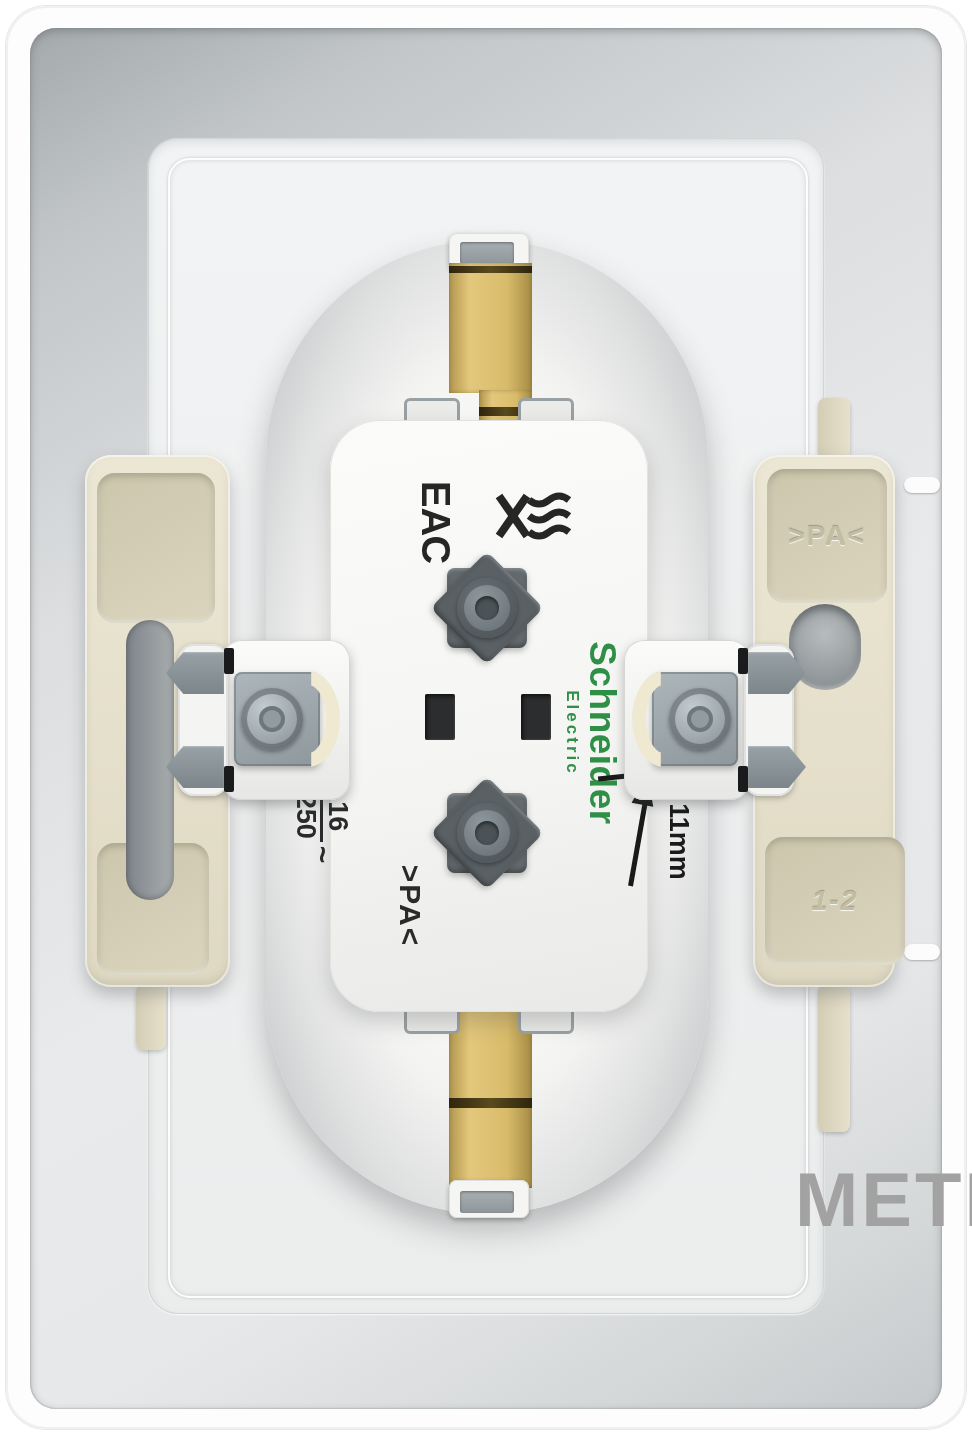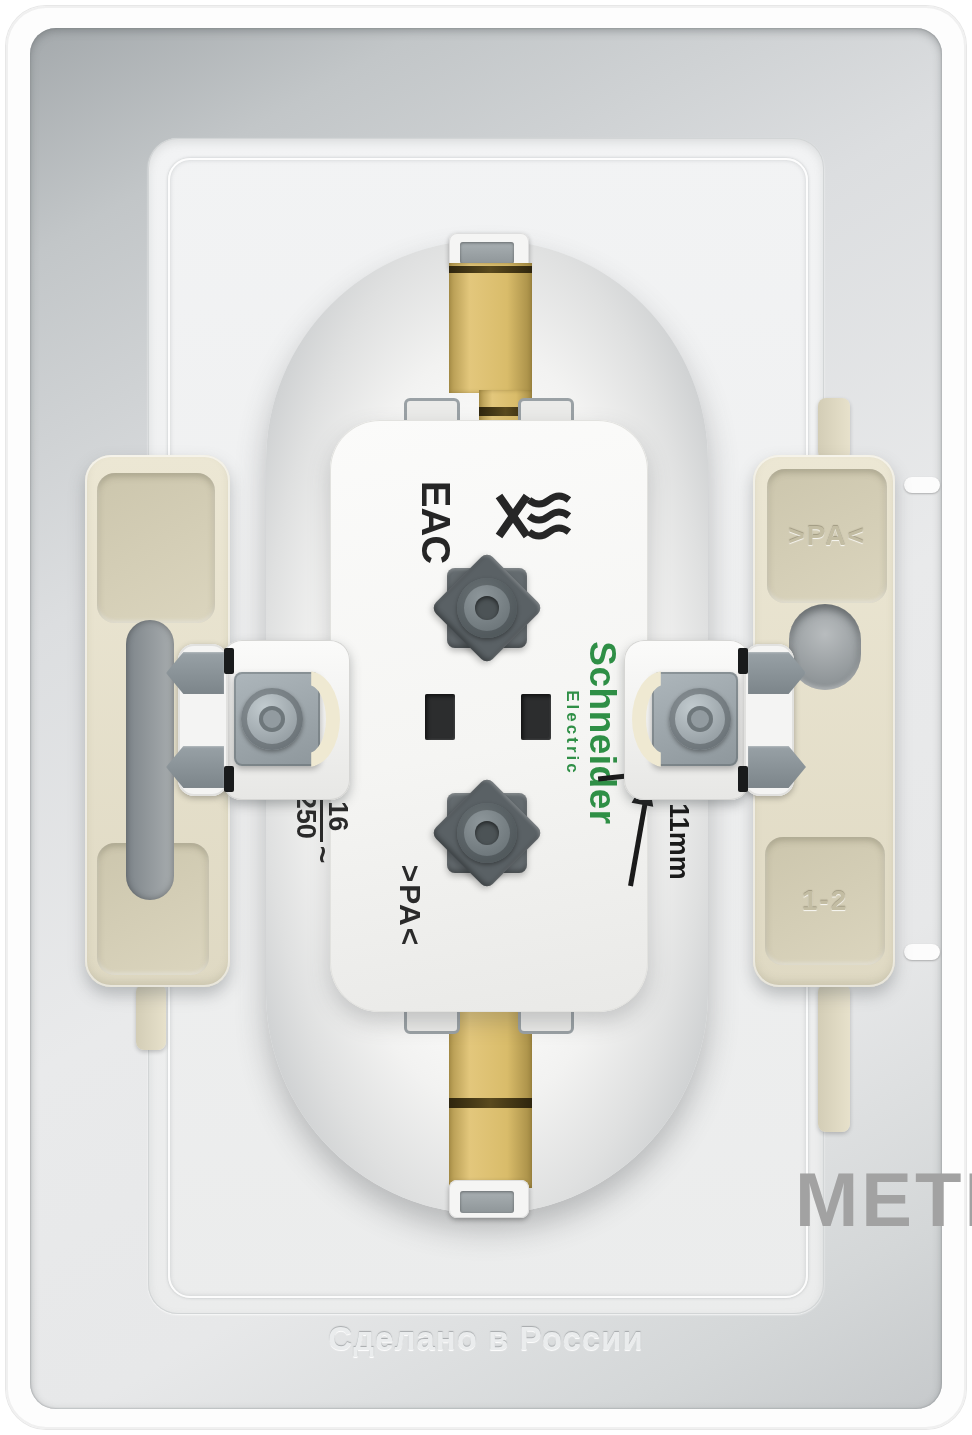--- a/index.html
+++ b/index.html
@@ -151,21 +151,21 @@
   <div class="claw" style="left:85px;top:455px;width:145px;height:532px;"></div>
   <div class="pad" style="left:97px;top:473px;width:118px;height:150px;"></div>
   <div class="pad" style="left:97px;top:843px;width:112px;height:132px;"></div>
   <div class="tongue"></div>
 
   <div class="claw" style="left:753px;top:455px;width:142px;height:532px;"></div>
   <div class="pad" style="left:767px;top:469px;width:120px;height:134px;">
     <span class="emboss">&gt;PA&lt;</span>
   </div>
   <div class="oval-hole"></div>
-  <div class="pad" style="left:765px;top:837px;width:120px;height:128px;">
+  <div class="pad" style="left:765px;top:837px;width:140px;height:128px;font-style:italic;">
     <span class="emboss">1-2</span>
   </div>
 
   <div class="cup"></div>
 
   <div class="strap-tab" style="left:449px;top:233px;">
     <div class="inset"></div>
   </div>
   <div class="brass" style="left:449px;top:263px;width:83px;height:130px;"></div>
   <div class="brass" style="left:479px;top:390px;width:53px;height:252px;"></div>
@@ -257,16 +257,15 @@
   <div class="slit" style="left:738px;top:648px;"></div>
   <div class="slit" style="left:738px;top:766px;"></div>
   <div class="jaw right" style="left:748px;top:652px;"></div>
   <div class="jaw right" style="left:748px;top:746px;"></div>
   <div class="clamp" style="left:652px;top:672px;"></div>
   <div class="crescent bulge-left" style="left:632px;top:671px;"></div>
   <div class="side-screw" style="left:669px;top:688px;">
     <div class="pin"></div>
   </div>
 
-  <div class="made-in">Сделано в России</div>
   <div class="watermark">МЕТР</div>
 
 </div>
 
 </body></html>

